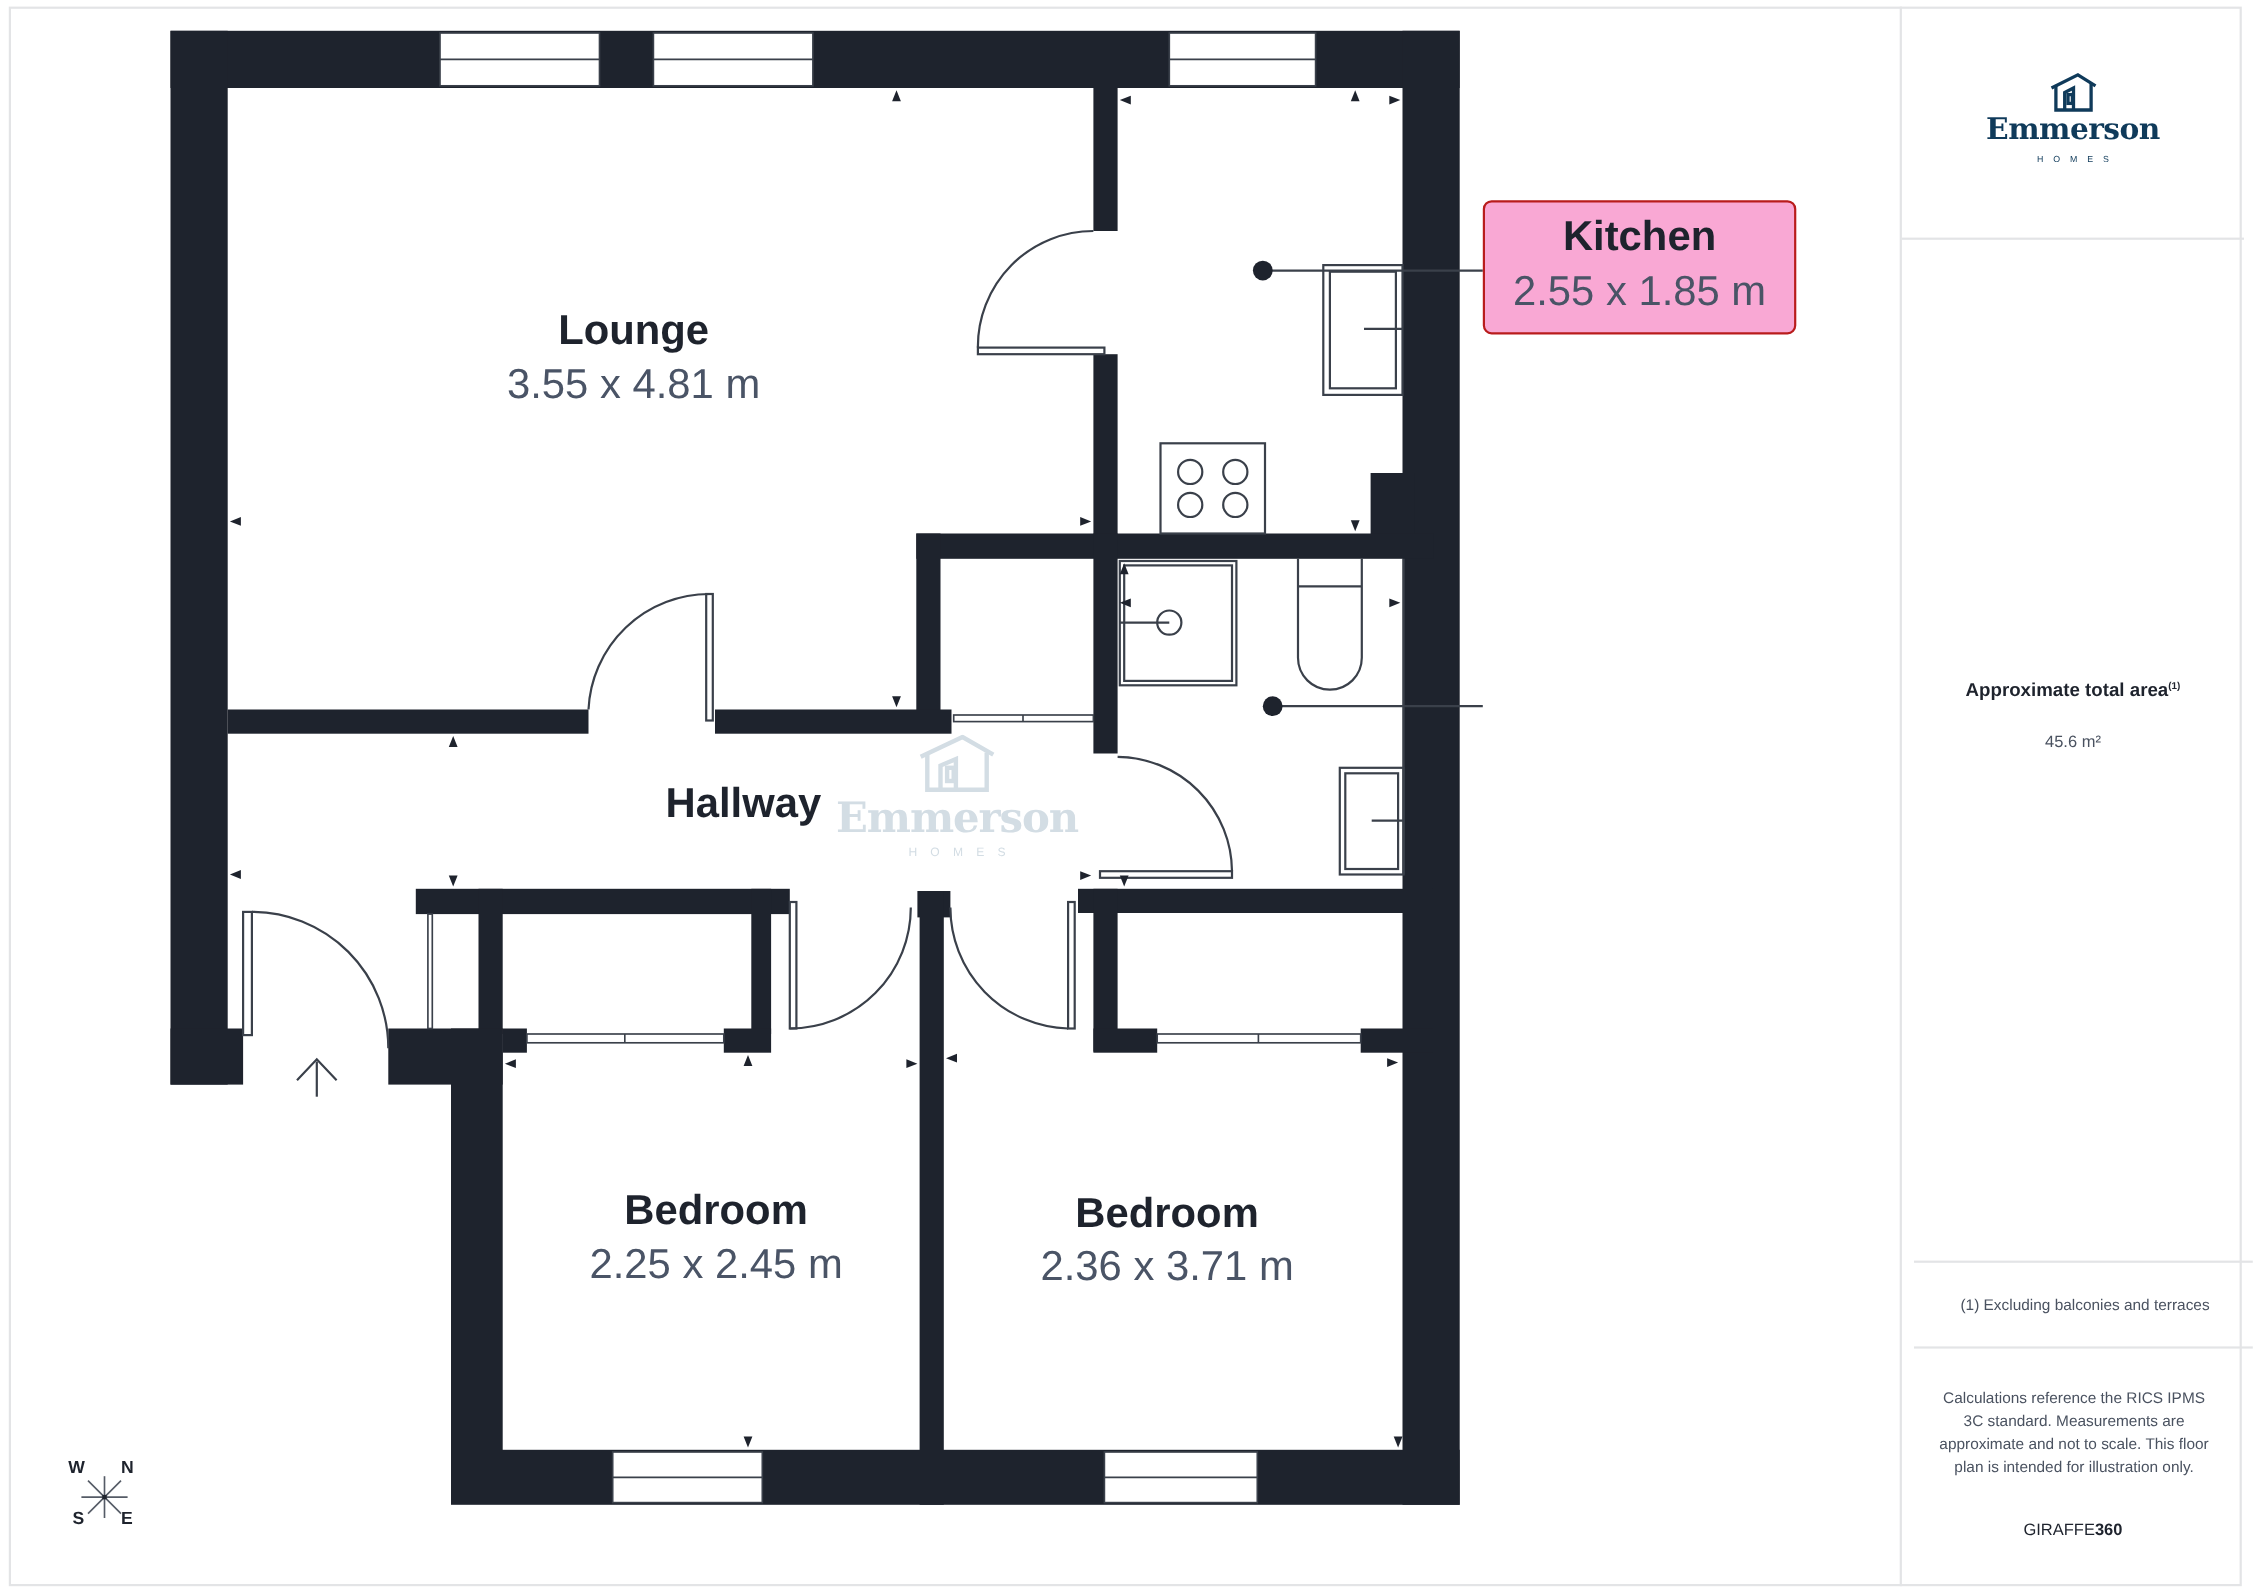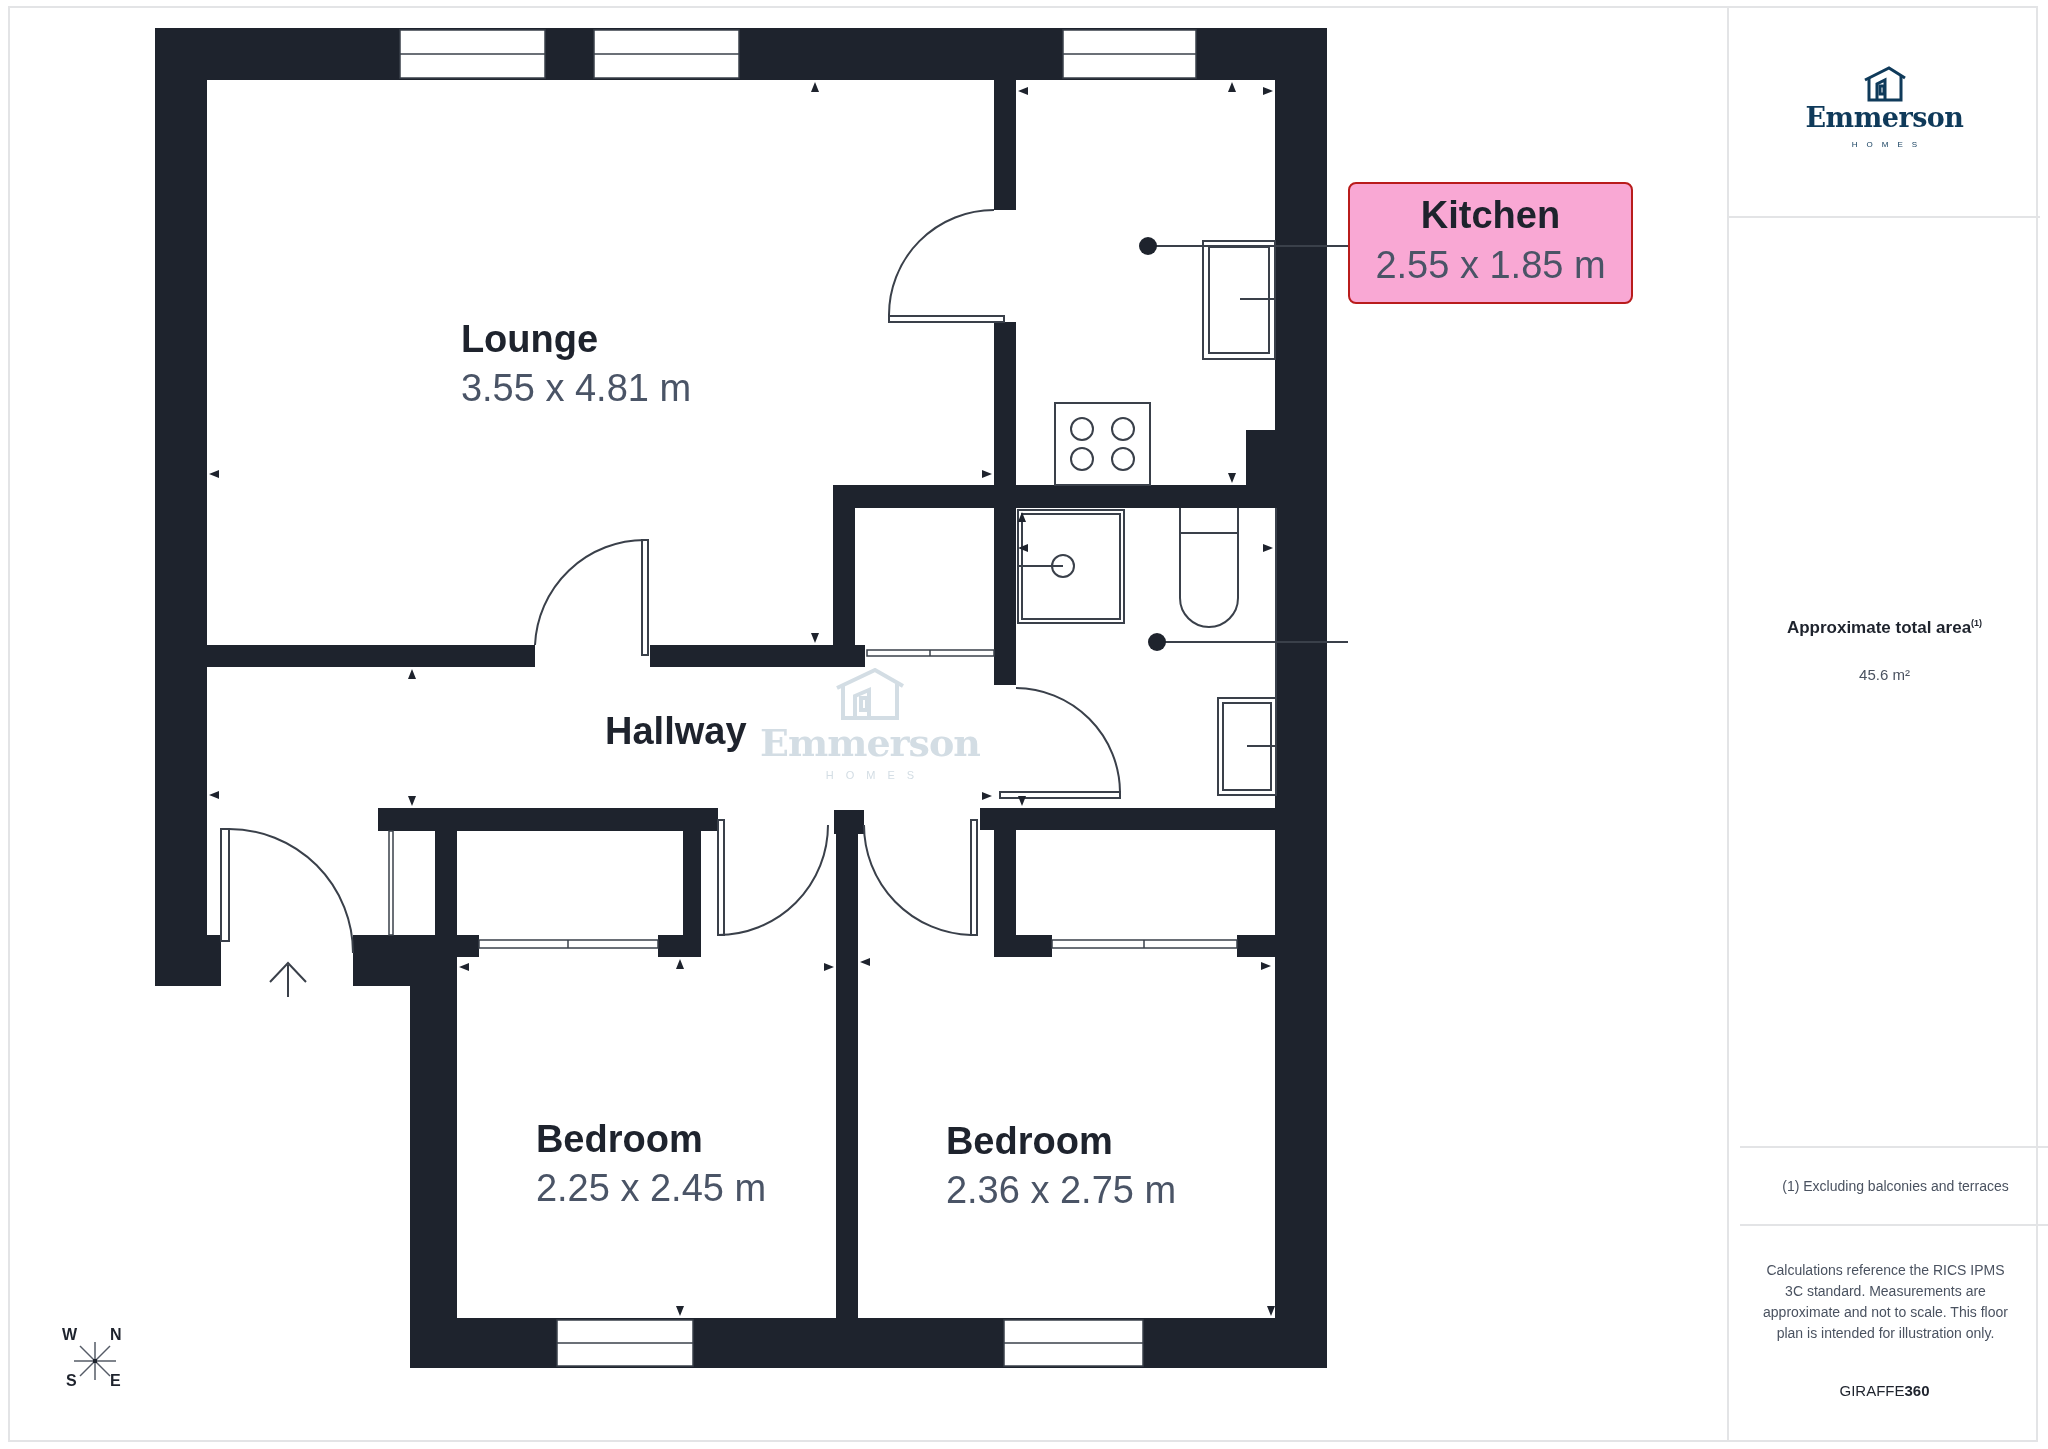--- a/index.html
+++ b/index.html
@@ -24,21 +24,21 @@
   .sb-area .title sup { font-size: 9px; }
   .sb-area .value { margin-top: 28px; font-size: 15px; color: #4a5260; }
   .sb-note { position: absolute; left: 11px; top: 1140px; width: 100%; height: 80px;
              border-top: 2px solid #e3e4e6; border-bottom: 2px solid #e3e4e6; box-sizing: border-box;
              text-align: center; font-size: 14px; color: #4a5260; line-height: 76px; }
   .sb-disclaimer { position: absolute; left: 30px; top: 1254px; width: 253px; text-align: center;
                    font-size: 14px; line-height: 21px; color: #4a5260; }
   .sb-giraffe { position: absolute; left: 0; top: 1376px; width: 100%; text-align: center;
                 font-size: 15px; color: #1e232d; }
   .sb-giraffe b { font-weight: bold; }
-  .room-label { position: absolute; transform: translateX(-50%); white-space: nowrap; margin-top: 38px; }
+  .room-label { position: absolute; text-align: center; transform: translateX(-50%); white-space: nowrap; }
   .room-label .name { font-weight: bold; font-size: 38px; color: #1e232d; line-height: 46px; }
   .room-label .dims { font-size: 38px; color: #4a5466; line-height: 52px; }
   .callout { position: absolute; border: 2px solid #b91c1c; border-radius: 8px; background: #f9a8d4;
              text-align: center; box-sizing: border-box; }
   .callout .name { font-weight: bold; font-size: 38px; color: #1e232d; line-height: 50px; margin-top: 6px; }
   .callout .dims { font-size: 38px; color: #4a5466; line-height: 50px; }
   .hall-label { position: absolute; left: 605px; top: 710px; font-weight: bold; font-size: 38px; color: #1e232d; }
   .watermark { position: absolute; left: 760px; top: 668px; width: 220px; text-align: center; }
   .watermark .brand { font-family: "DejaVu Serif", serif; font-weight: bold; font-size: 38px;
                       color: #d3dde4; letter-spacing: -1px; margin-top: 52px; }
@@ -231,21 +231,21 @@
     <div class="sub">HOMES</div>
   </div>
 
   <div class="room-label" style="left:651px; top:1078px;">
     <div class="name">Bedroom</div>
     <div class="dims">2.25 x 2.45 m</div>
   </div>
 
   <div class="room-label" style="left:1061px; top:1080px;">
     <div class="name">Bedroom</div>
-    <div class="dims">2.36 x 2.75 m</div>
+    <div class="dims">2.36 x 3.71 m</div>
   </div>
 
   <div class="compass">
     <svg width="80" height="90" viewBox="0 0 80 90" style="position:absolute;left:0;top:0;">
       <g stroke="#555b66" stroke-width="1.5">
         <line x1="20" y1="26" x2="50" y2="56"></line>
         <line x1="50" y1="26" x2="20" y2="56"></line>
         <line x1="14" y1="41" x2="56" y2="41"></line>
         <line x1="35" y1="22" x2="35" y2="60"></line>
       </g>

